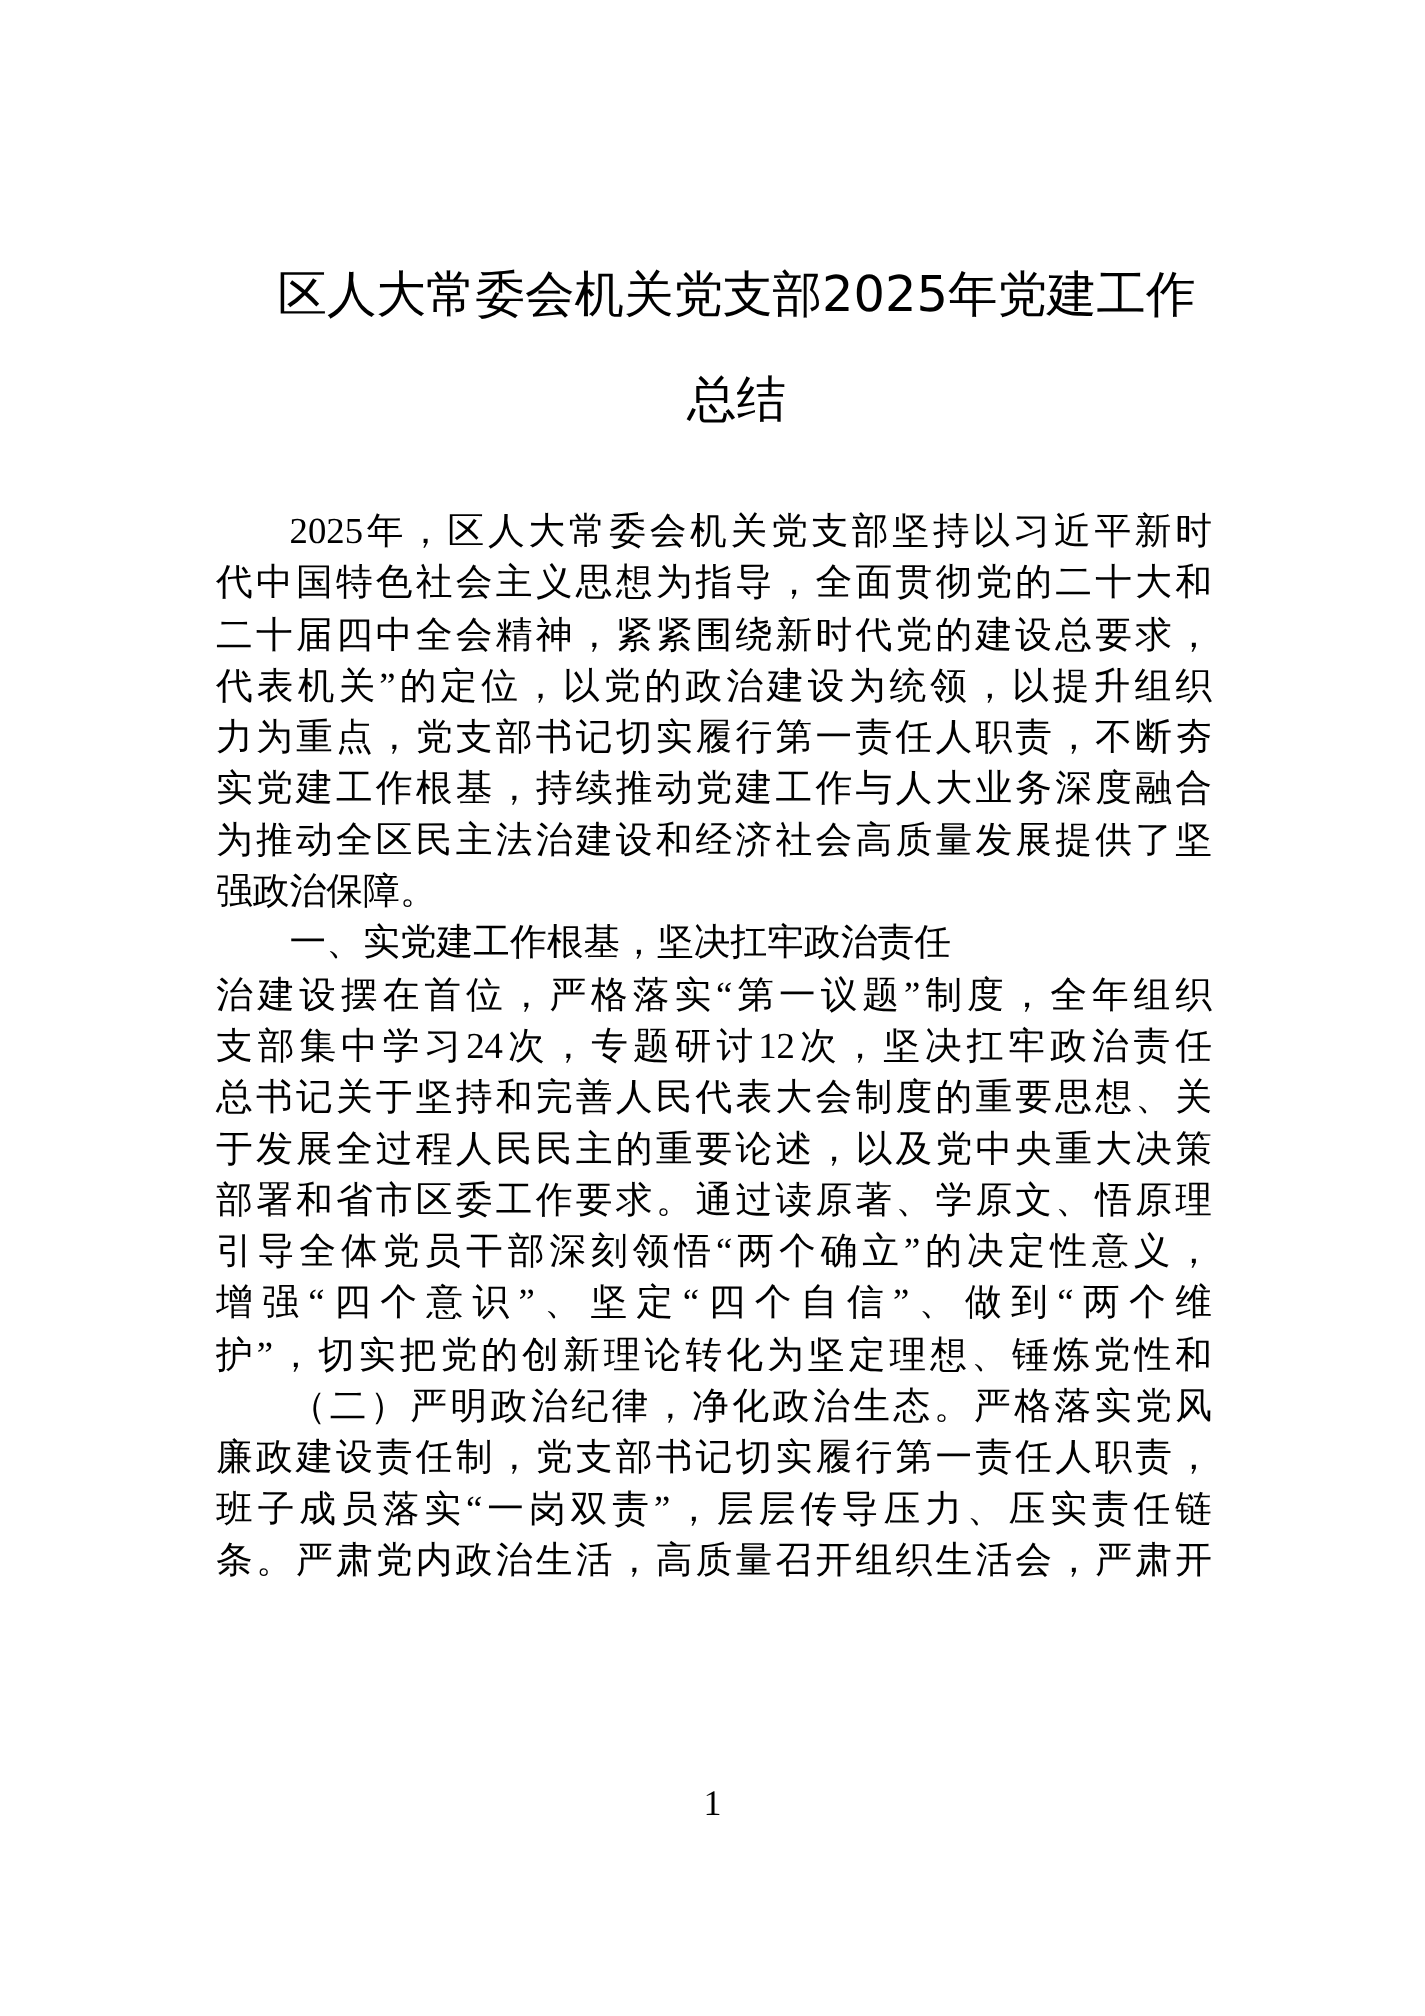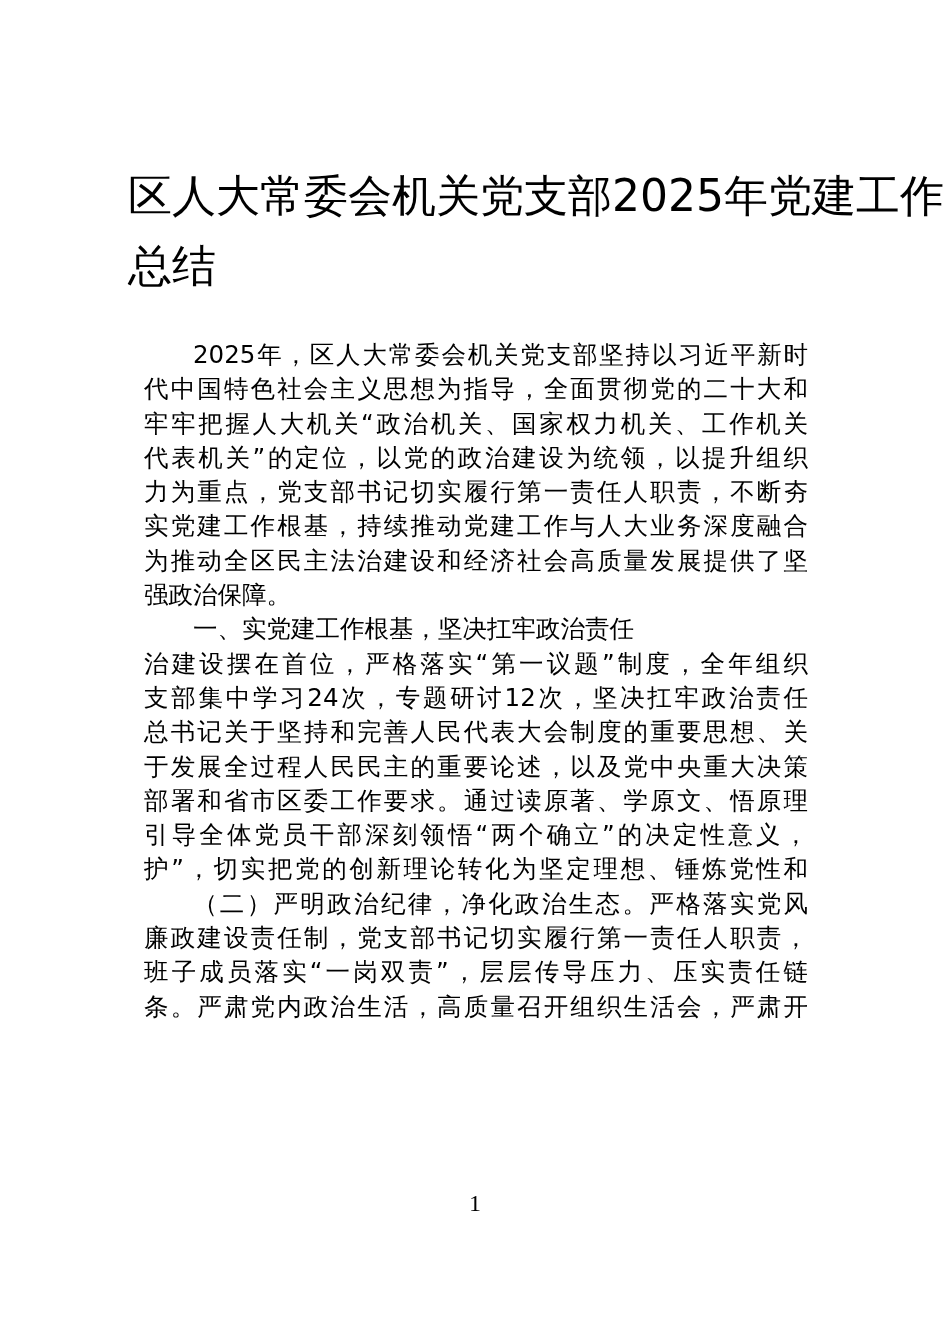--- a/index.html
+++ b/index.html
@@ -18,43 +18,45 @@
     .page {
       position: absolute;
       left: 0;
       top: 0;
       width: 950px;
       height: 1344px;
       background: #ffffff;
     }
     .title {
       position: absolute;
-      left: 128px;
+      left: 156px;
       width: 670px;
-      font-size: 44px;
+      text-align: center;
+      font-size: 33px;
       line-height: 40px;
       letter-spacing: 0px;
       white-space: nowrap;
     }
     .title-line1 { top: 176px; }
     .title-line2 { top: 246px; }
     .body {
       position: absolute;
       left: 144px;
       top: 338px;
       width: 664px;
     }
     .line {
       height: 34.3px;
       line-height: 34.3px;
       font-size: 24.5px;
       white-space: nowrap;
       text-align: justify;
       text-align-last: justify;
       letter-spacing: 0;
+      font-family: Liberation Serif, serif;
     }
     .line.last {
       text-align-last: left;
     }
     .line.indent {
       padding-left: 49px;
     }
     .page-number {
       position: absolute;
       left: 0;
@@ -72,39 +74,40 @@
 <div class="page">
 
   <div class="title title-line1">区人大常委会机关党支部2025年党建工作</div>
   <div class="title title-line2">总结</div>
 
   <div class="body">
 
     <div>
       <div class="line indent">2025年，区人大常委会机关党支部坚持以习近平新时</div>
       <div class="line">代中国特色社会主义思想为指导，全面贯彻党的二十大和</div>
-      <div class="line">牢牢把握人大机关“政治机关、国家权力机关、工作机关</div>
+      <div class="line">二十届四中全会精神，紧紧围绕新时代党的建设总要求，</div>
       <div class="line">代表机关”的定位，以党的政治建设为统领，以提升组织</div>
       <div class="line">力为重点，党支部书记切实履行第一责任人职责，不断夯</div>
       <div class="line">实党建工作根基，持续推动党建工作与人大业务深度融合</div>
       <div class="line">为推动全区民主法治建设和经济社会高质量发展提供了坚</div>
       <div class="line last">强政治保障。</div>
     </div>
 
     <div>
       <div class="line indent last">一、实党建工作根基，坚决扛牢政治责任</div>
     </div>
 
     <div>
       <div class="line">治建设摆在首位，严格落实“第一议题”制度，全年组织</div>
       <div class="line">支部集中学习24次，专题研讨12次，坚决扛牢政治责任</div>
       <div class="line">总书记关于坚持和完善人民代表大会制度的重要思想、关</div>
       <div class="line">于发展全过程人民民主的重要论述，以及党中央重大决策</div>
       <div class="line">部署和省市区委工作要求。通过读原著、学原文、悟原理</div>
       <div class="line">引导全体党员干部深刻领悟“两个确立”的决定性意义，</div>
+      <div class="line">增强“四个意识”、坚定“四个自信”、做到“两个维</div>
       <div class="line">护”，切实把党的创新理论转化为坚定理想、锤炼党性和</div>
     </div>
 
     <div>
       <div class="line indent">（二）严明政治纪律，净化政治生态。严格落实党风</div>
       <div class="line">廉政建设责任制，党支部书记切实履行第一责任人职责，</div>
       <div class="line">班子成员落实“一岗双责”，层层传导压力、压实责任链</div>
       <div class="line">条。严肃党内政治生活，高质量召开组织生活会，严肃开</div>
     </div>
 

